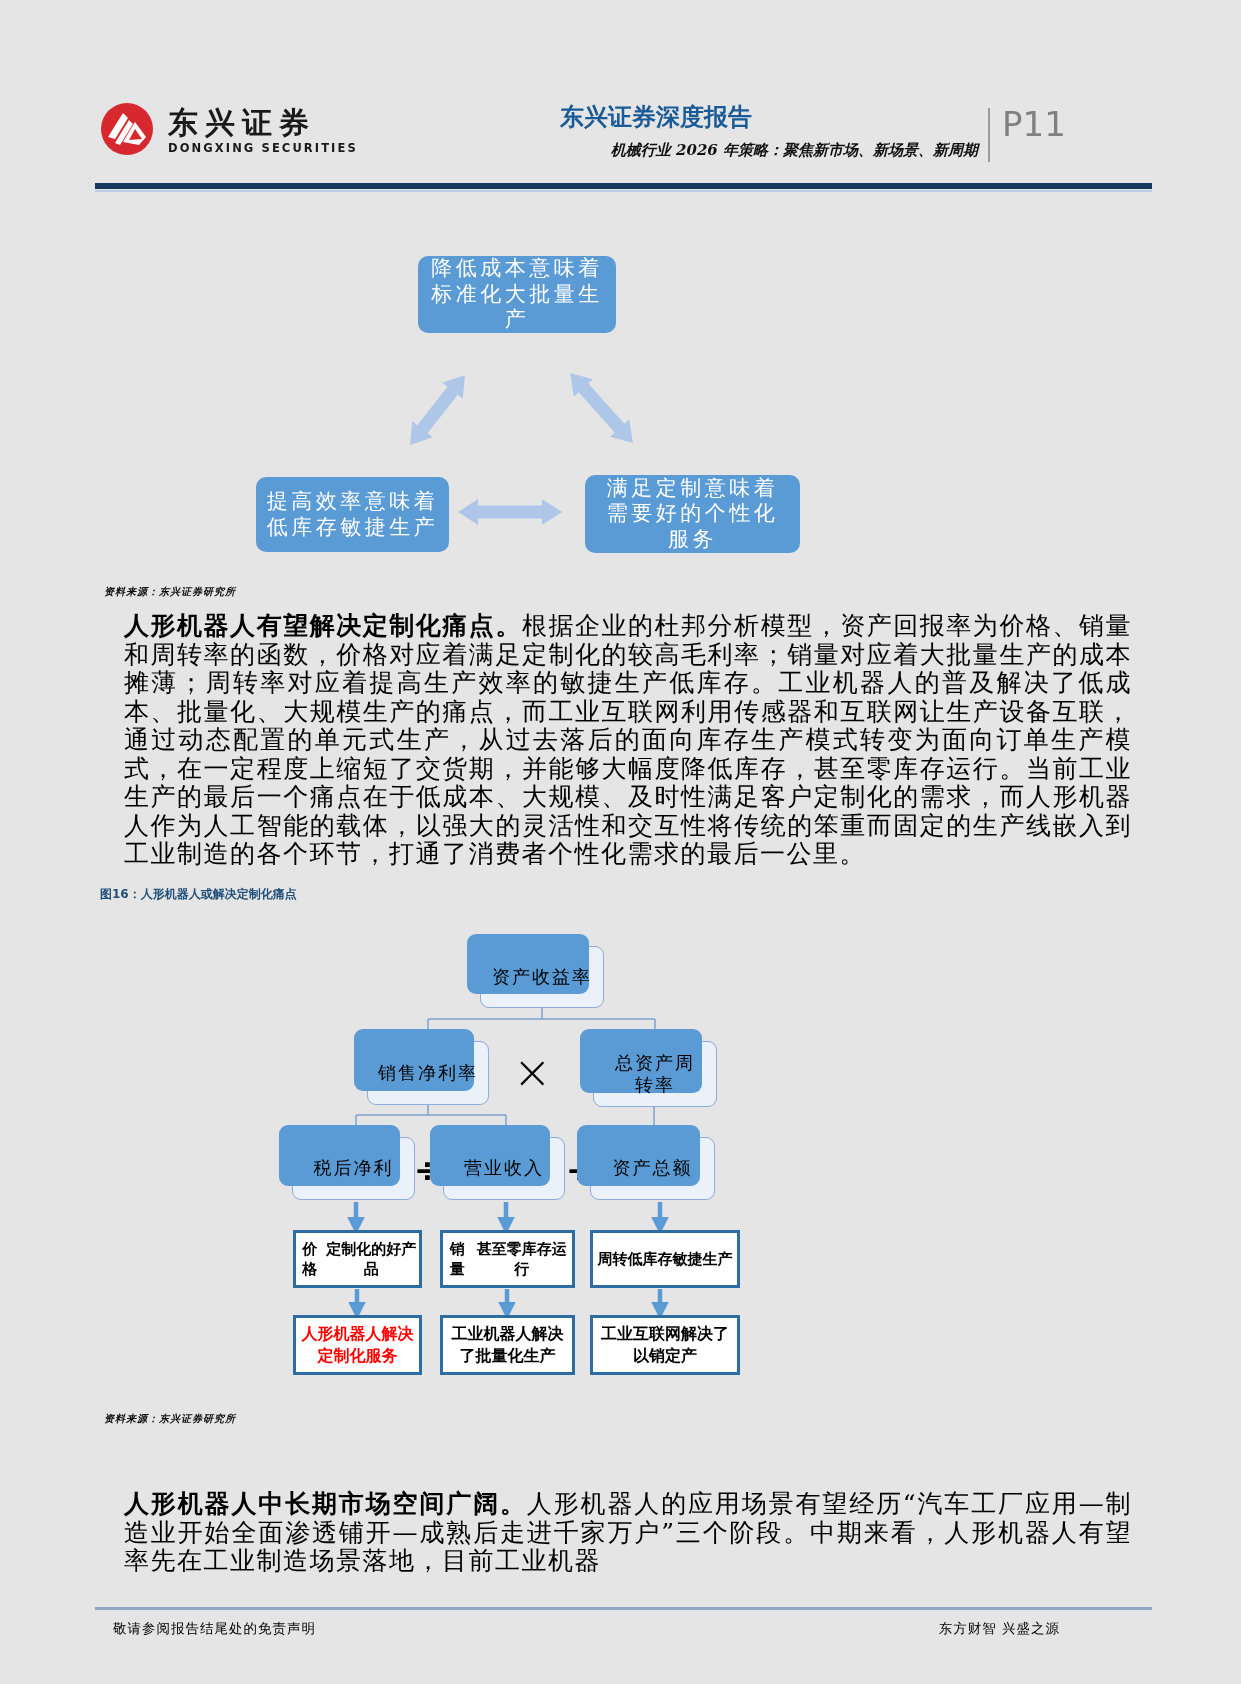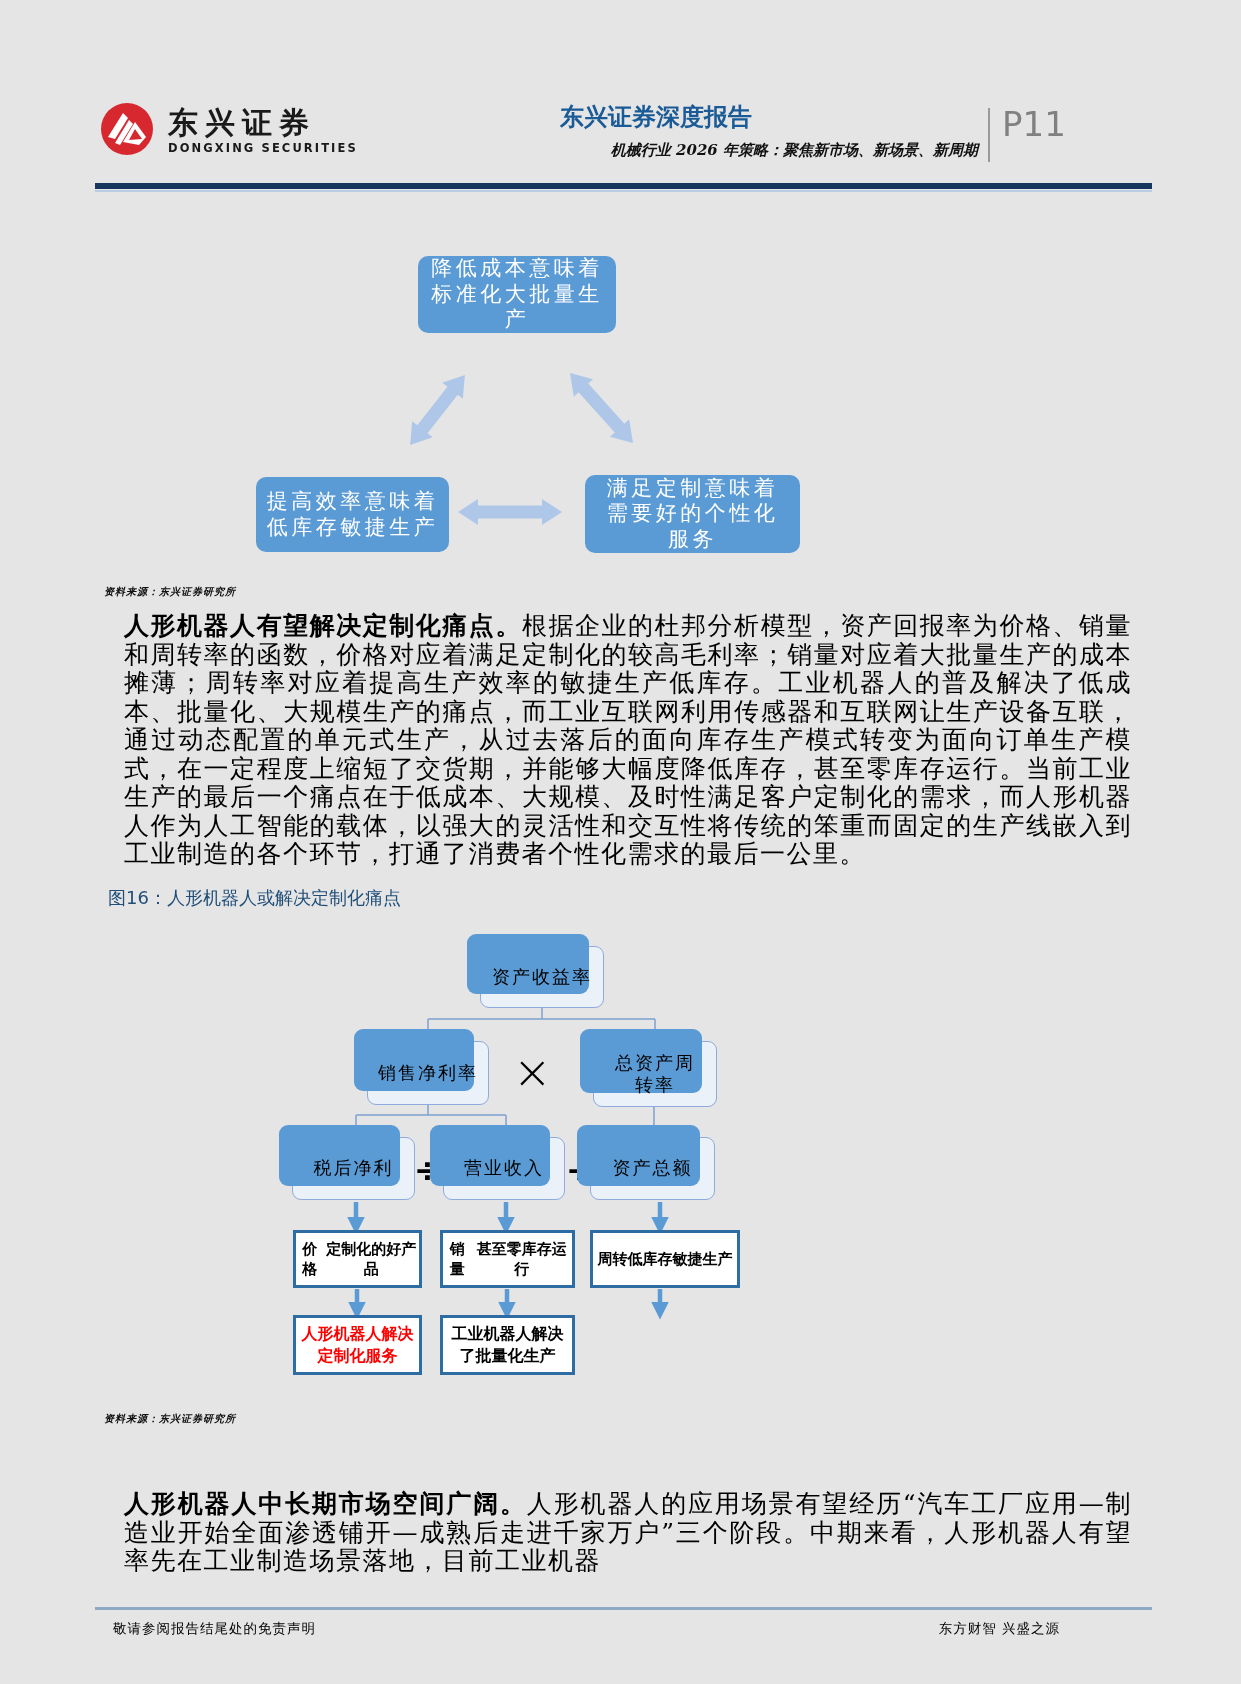--- a/index.html
+++ b/index.html
@@ -38,21 +38,21 @@
   .source-1 { top:585px; }
   .source-2 { top:1412px; }
 
   
   .para { position:absolute; left:100px; width:1008px; text-align:justify;
           font-family:"DejaVu Serif", serif; font-size:25px; line-height:28.5px; letter-spacing:1.5px; color:#000;margin-left:24px; }
   .para-1 { top:612px; }
   .para-2 { top:1490px; }
   .para-lead { font-family:"DejaVu Sans", sans-serif; font-weight:bold; }
 
-  .fig-title { position:absolute; left:108px; top:886px; font-size:18px; font-weight:normal; color:#1F4E79; }
+  .fig-title { position:absolute; left:100px; top:886px; font-size:12px; font-weight:bold; color:#1F4E79; }
 
   
   .dupont { position:absolute; left:270px; top:925px; width:490px; height:460px; }
   .dupont svg.connectors { position:absolute; left:0; top:0; }
   .dnode { position:absolute; z-index:1; background:#EAF1F9; border:1.5px solid #8FAADC; border-radius:9px;
            display:flex; align-items:center; justify-content:center; text-align:center;
            font-family:"DejaVu Serif", serif; font-size:18px; letter-spacing:2px; line-height:1.25; color:#000; }
   .dnode::before { content:""; position:absolute; left:-14px; top:-13px; width:100%; height:100%;
                    background:#5B9BD5; border-radius:9px; z-index:-1; }
   .dn-root { left:210px; top:21px;  width:124px; height:62px; }
@@ -178,20 +178,21 @@
       <span>销量</span>
       <span>甚至零库存运行</span>
     </div>
     <div class="dbox db-r4 db-c3">
       <span>周转</span>
       <span>低库存敏捷生产</span>
     </div>
 
     <div class="dbox db-r5 db-c1" style="color: rgb(255, 0, 0);">人形机器人解决定制化服务</div>
     <div class="dbox db-r5 db-c2" style="color: rgb(0, 0, 0);">工业机器人解决了批量化生产</div>
+    <div class="dbox db-r5 db-c3" style="color: rgb(0, 0, 0);">工业互联网解决了以销定产</div>
   </div>
 
   <div class="source-note source-2">资料来源：东兴证券研究所</div>
 
   <div class="para para-2"><span class="para-lead">人形机器人中长期市场空间广阔。</span><span>人形机器人的应用场景有望经历“汽车工厂应用—制造业开始全面渗透铺开—成熟后走进千家万户”三个阶段。中期来看，人形机器人有望率先在工业制造场景落地，目前工业机器</span></div>
 
   <div class="footer-rule"></div>
   <div class="footer-left">敬请参阅报告结尾处的免责声明</div>
   <div class="footer-right">东方财智 兴盛之源</div>
 

